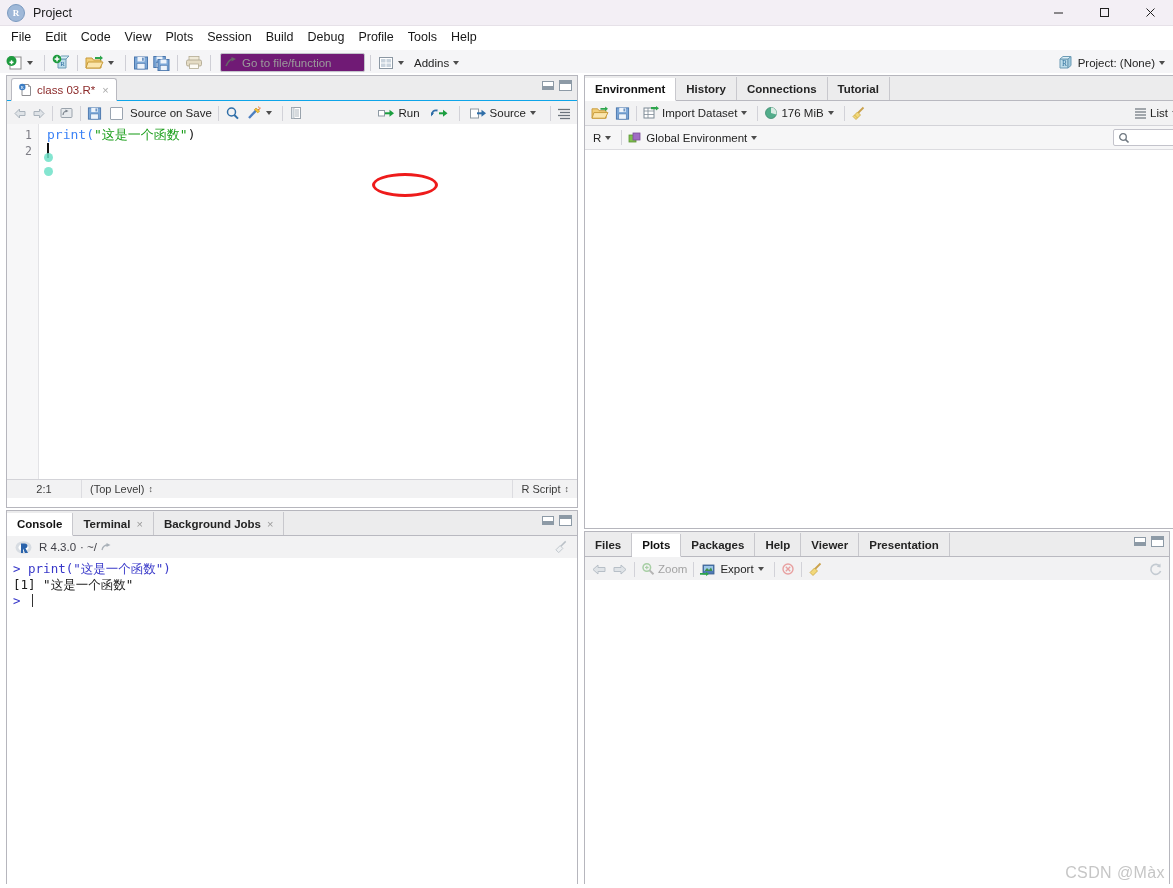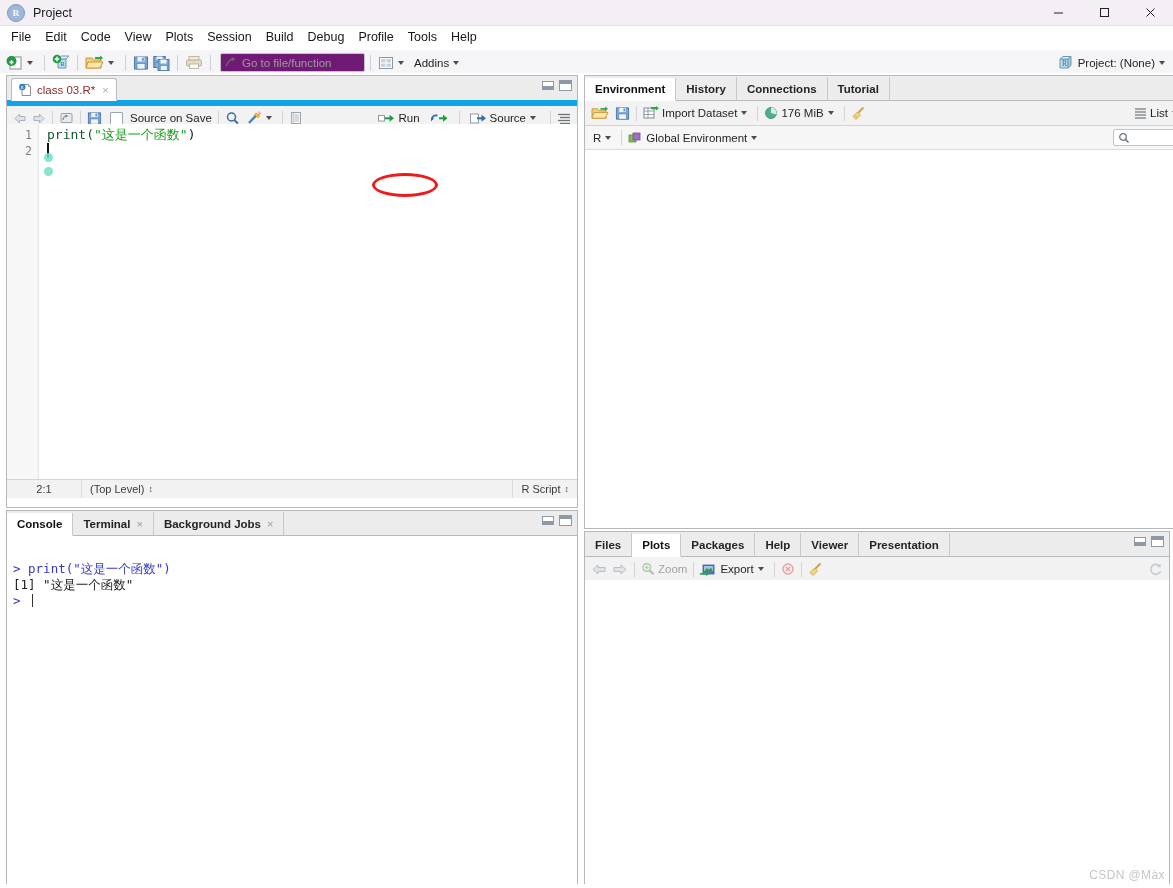--- a/index.html
+++ b/index.html
@@ -194,21 +194,21 @@
     position: relative;
   }
   .pt-label { font-size: 11.5px; color: #242424; margin-left: 3px; }
   .pt-label.dim { color: #a3a3a3; }
 
   
   #source-pane { left: 6px; top: 2px; width: 572px; height: 433px; }
   #source-tabbar {
     height: 24px;
     background: #ececed;
-    border-bottom: 6px solid #0ea5e9;
+    border-bottom: 1px solid #0ea5e9;
     display: flex; align-items: flex-end; position: relative;
   }
   .src-tab {
     height: 23px;
     background: #ffffff;
     border: 1px solid #b9b9c0;
     border-bottom: 1px solid #fff;
     border-top-left-radius: 3px;
     border-top-right-radius: 3px;
     margin-bottom: -1px;
@@ -248,21 +248,21 @@
   #code {
     flex: 1;
     padding-top: 3px;
     padding-left: 8px;
     font-family: "DejaVu Sans Mono", monospace;
     font-size: 13px;
     line-height: 16px;
     position: relative;
   }
   .code-line { height: 16px; white-space: pre; }
-  .k-fn { color: #14532d; }
+  .k-fn { color: #3b82f6; }
   .k-str { color: #1b9e1b; }
   .k-paren { color: #1a1a1a; }
   #caret-bar {
     position: absolute;
     left: 8px; top: 19px;
     width: 1.5px; height: 15px;
     background: #111;
   }
   .fold-dot {
     position: absolute;
@@ -385,21 +385,21 @@
   }
   .run-btn {
     display:flex; align-items:center;
     height: 19px; padding: 0 4px;
   }
   .run-label { font-size: 11.5px; color: #1e1e1e; margin-left: 3px; }
 
   #watermark {
     position: absolute;
     right: 8px; bottom: 6px;
-    font-size: 12px;
+    font-size: 16px;
     color: #c6c6c6;
     letter-spacing: .4px;
   }
   #bottom-strip {
     position: absolute;
     left: 0; bottom: 0; width: 1173px; height: 4px;
     background: #ffffff;
   }
 </style>
 </head>
@@ -828,20 +828,44 @@
       <div class="ptab">
         <span>Background Jobs</span>
         <span class="tclose">×</span>
       </div>
       <div class="pane-minmax">
         <div class="mm-min"></div>
         <div class="mm-max"></div>
       </div>
     </div>
 
+    <div id="console-head">
+      <span class="ico">
+        <svg width="17" height="15" viewBox="0 0 17 15">
+          <ellipse cx="8.5" cy="7.5" rx="8" ry="6.2" fill="#d7dce2"></ellipse>
+          <ellipse cx="8.5" cy="7.5" rx="5" ry="3.6" fill="#ffffff"></ellipse>
+          <path d="M6 3.5 L9.5 3.5 Q12.5 3.5 12.5 6 Q12.5 8 10.5 8.3 L13 13 L10 13 L8 8.6 L8 13 L6 13 Z" fill="#2a63ab"></path>
+        </svg>
+      </span>
+      <span class="ver">R 4.3.0</span>
+      <span class="ver" style="margin-left:4px">· ~/</span>
+      <span class="ico" style="margin-left:4px">
+        <svg width="13" height="11" viewBox="0 0 13 11">
+          <path d="M1 8 Q2 3 7 3" stroke="#a8b0b8" stroke-width="1.3" fill="none"></path>
+          <path d="M5.5 1 L9.5 3 L5.5 5 Z" fill="#a8b0b8"></path>
+        </svg>
+      </span>
+      <span style="flex:1"></span>
+      <span class="ico" style="margin-right:8px">
+        <svg width="15" height="14" viewBox="0 0 16 15">
+          <line x1="12.5" y1="1.5" x2="7" y2="7" stroke="#b9c0c7" stroke-width="1.6"></line>
+          <path d="M6.5 6 L9.5 9 L5 13.5 L2 10.5 Z" fill="#eef0f2" stroke="#b9c0c7" stroke-width="0.9"></path>
+        </svg>
+      </span>
+    </div>
 
     <div id="console-out">
       <div><span class="c-prompt">&gt; </span><span class="c-in">print("这是一个函数")</span></div>
       <div><span class="c-out">[1] "这是一个函数"</span></div>
       <div><span class="c-prompt">&gt; </span><span class="c-cursor"></span></div>
     </div>
   </div>
 
   <div class="pane" id="files-pane">
     <div class="pane-tabbar">

